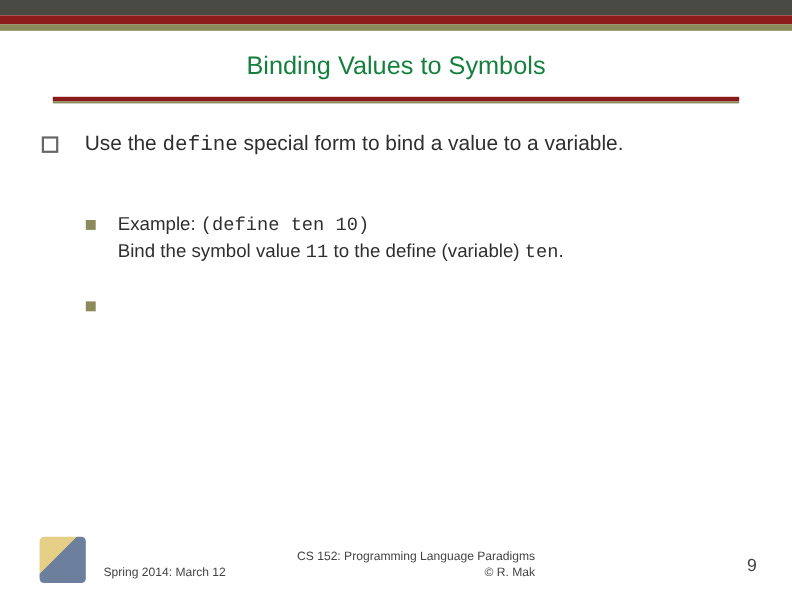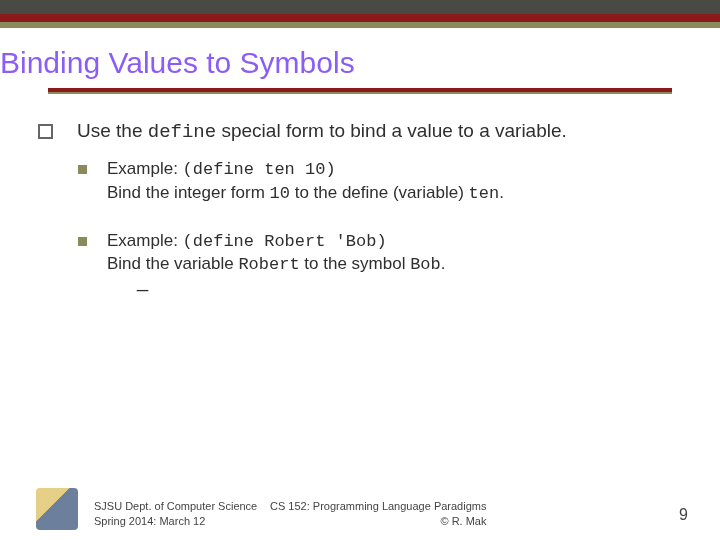--- a/index.html
+++ b/index.html
@@ -25,23 +25,23 @@
     height: 8px;
   }
   .bar-dark { background: #4a4a44; height: 14px; }
   .bar-red { background: #8b1a1a; height: 8px; }
   .bar-olive { background: #8a8a5c; height: 6px; }
   .title {
     position: absolute;
     top: 46px;
     left: 0;
     right: 0;
-    text-align: left;
-    font-size: 30px;
-    color: #8b5cf6;
+    text-align: center;
+    font-size: 23px;
+    color: #15803d;
   }
   .title-underline {
     position: absolute;
     top: 88px;
     left: 48px;
     right: 48px;
     height: 4px;
   }
   .tu-red { background: #8b1a1a; height: 4px; }
   .tu-olive { background: #8a8a5c; height: 2px; margin-top: 0; }
@@ -61,21 +61,21 @@
   .bullet-open {
     width: 11px;
     height: 11px;
     border: 2px solid #666;
     background: #fff;
     margin-right: 24px;
     margin-top: 6px;
     flex: 0 0 auto;
   }
   .sub {
-    margin-top: 12px;
+    margin-top: 48px;
     margin-left: 40px;
     font-size: 17px;
   }
   .sub-row {
     display: flex;
     align-items: flex-start;
     margin-bottom: 24px;
   }
   .bullet-solid {
     width: 9px;
@@ -154,40 +154,35 @@
       <div>
         <span>Use the </span><span class="mono">define</span><span> special form to bind a value to a variable.</span>
       </div>
     </div>
 
     <div class="sub">
       <div class="sub-row">
         <div class="bullet-solid"></div>
         <div>
           <span>Example: </span><span class="mono">(define ten 10)</span><br>
-          <span>Bind the integer form </span><span class="mono">10</span><span> to the define (variable) </span><span class="mono">ten</span><span>.</span>
+          <span>Bind the symbol value </span><span class="mono">11</span><span> to the define (variable) </span><span class="mono">ten</span><span>.</span>
         </div>
       </div>
 
       <div class="sub-row">
         <div class="bullet-solid"></div>
-        <div>
-          <span>Example: </span><span class="mono">(define Robert 'Bob)</span><br>
-          <span>Bind the variable </span><span class="mono">Robert</span><span> to the symbol </span><span class="mono">Bob</span><span>.</span>
-          <div class="dash">_</div>
-        </div>
       </div>
     </div>
   </div>
 
   <div class="logo"></div>
 
   <div class="footer">
     <div class="footer-left">
-      <span>SJSU Dept. of Computer Science</span><br>
+      <br>
       <span>Spring 2014: March 12</span>
     </div>
     <div class="footer-center">
       <span>CS 152: Programming Language Paradigms</span><br>
       <span>© R. Mak</span>
     </div>
     <div class="footer-right">9</div>
   </div>
 
 </div>

